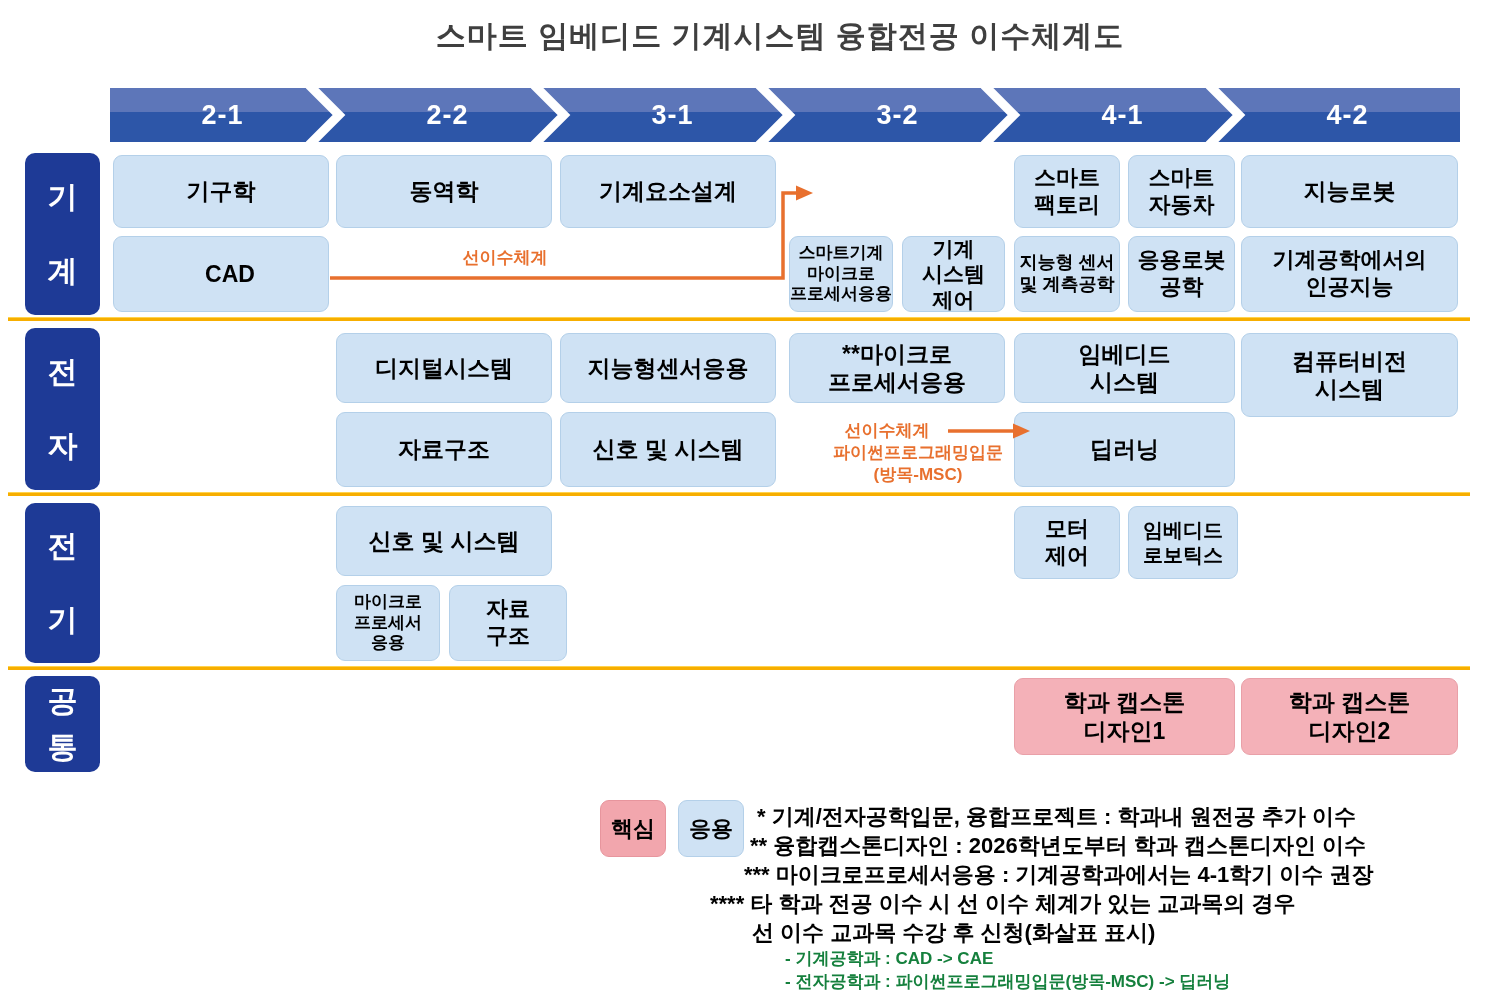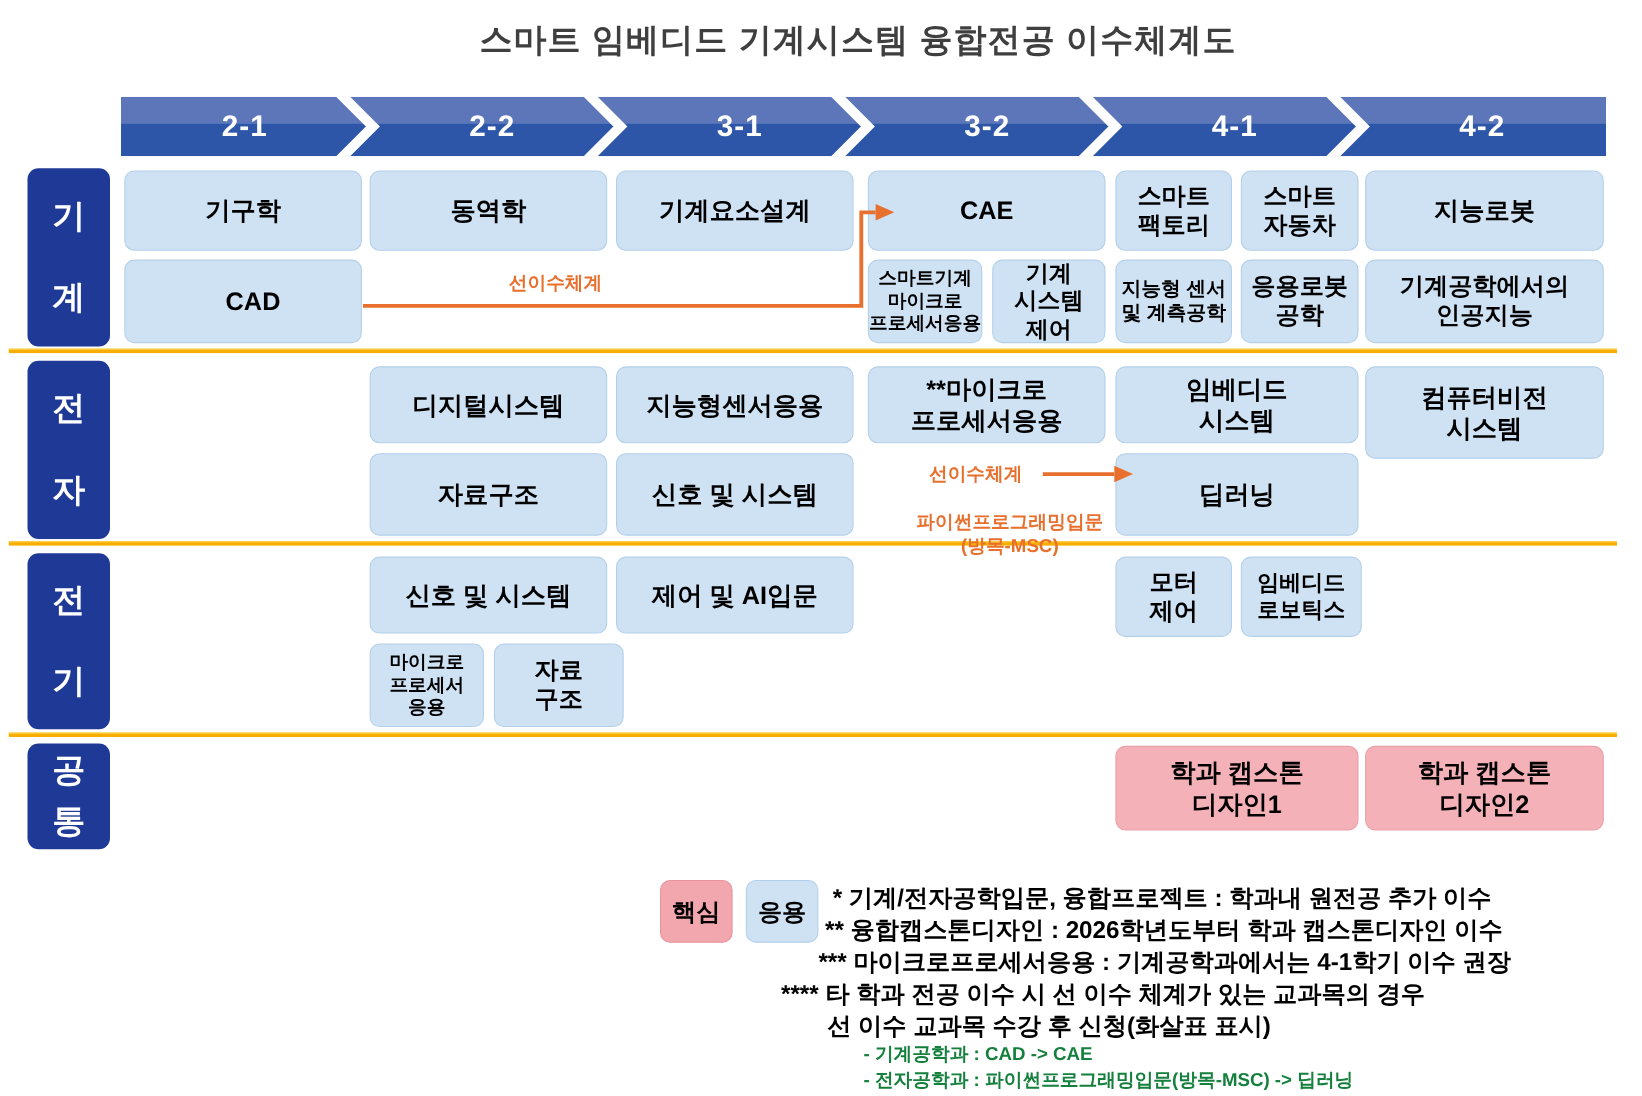--- a/index.html
+++ b/index.html
@@ -84,21 +84,20 @@
   <div class="rowlabel tall" style="top:328px;height:162px;">전
 자</div>
   <div class="rowlabel tall" style="top:503px;height:160px;">전
 기</div>
   <div class="rowlabel short" style="top:676px;height:96px;">공
 통</div>
 
   <div class="box fs23" style="left:113px;top:155px;width:216px;height:73px;">기구학</div>
   <div class="box fs23" style="left:336px;top:155px;width:216px;height:73px;">동역학</div>
   <div class="box fs23" style="left:560px;top:155px;width:216px;height:73px;">기계요소설계</div>
-  <div class="box fs23" style="left:789px;top:155px;width:216px;height:73px;">CAE</div>
   <div class="box fs22" style="left:1014px;top:155px;width:106px;height:73px;">스마트
 팩토리</div>
   <div class="box fs22" style="left:1128px;top:155px;width:107px;height:73px;">스마트
 자동차</div>
   <div class="box fs23" style="left:1241px;top:155px;width:217px;height:73px;">지능로봇</div>
 
   <div class="box fs23" style="left:113px;top:236px;width:216px;height:76px;padding-left:18px;">CAD</div>
   <div class="box fs17" style="left:789px;top:236px;width:104px;height:76px;">스마트기계
 마이크로
 프로세서응용</div>
@@ -123,21 +122,20 @@
   <div class="box fs23" style="left:1241px;top:333px;width:217px;height:84px;">컴퓨터비전
 시스템</div>
 
   <div class="box fs23" style="left:336px;top:412px;width:216px;height:75px;">자료구조</div>
   <div class="box fs23" style="left:560px;top:412px;width:216px;height:75px;">신호 및 시스템</div>
   <div class="box fs23" style="left:1014px;top:412px;width:221px;height:75px;">딥러닝</div>
 
   <div class="divider" style="top:492px;"></div>
 
   <div class="box fs23" style="left:336px;top:506px;width:216px;height:70px;">신호 및 시스템</div>
-  <div class="box fs23" style="left:560px;top:506px;width:216px;height:70px;">제어 및 AI입문</div>
   <div class="box fs22" style="left:1014px;top:506px;width:106px;height:73px;">모터
 제어</div>
   <div class="box fs20" style="left:1128px;top:506px;width:110px;height:73px;">임베디드
 로보틱스</div>
 
   <div class="box fs17" style="left:336px;top:585px;width:104px;height:76px;">마이크로
 프로세서
 응용</div>
   <div class="box fs22" style="left:449px;top:585px;width:118px;height:76px;">자료
 구조</div>
@@ -154,21 +152,21 @@
       <path d="M330,278 L783,278 L783,193 L796,193"></path>
       <path d="M948,431 L1013,431"></path>
     </g>
     <g fill="#e8702e" stroke="none">
       <polygon points="796,185.5 813,193 796,200.5"></polygon>
       <polygon points="1013,423.5 1030,431 1013,438.5"></polygon>
     </g>
   </svg>
   <div class="orange-label" style="left:440px;top:247px;width:130px;">선이수체계</div>
   <div class="orange-label" style="left:826px;top:420px;width:122px;">선이수체계</div>
-  <div class="orange-label" style="left:818px;top:442px;width:200px;margin-top:22px;">파이썬프로그래밍입문
+  <div class="orange-label" style="left:818px;top:442px;width:200px;">파이썬프로그래밍입문
 (방목-MSC)</div>
 
   <div class="legend-box legend-core" style="left:600px;top:800px;">핵심</div>
   <div class="legend-box legend-app" style="left:678px;top:800px;">응용</div>
 
   <div class="footnotes">
     <div class="fn-line" style="margin-left:57px;">* 기계/전자공학입문, 융합프로젝트 : 학과내 원전공 추가 이수</div>
     <div class="fn-line" style="margin-left:50px;">** 융합캡스톤디자인 : 2026학년도부터 학과 캡스톤디자인 이수</div>
     <div class="fn-line" style="margin-left:44px;">*** 마이크로프로세서응용 : 기계공학과에서는 4-1학기 이수 권장</div>
     <div class="fn-line" style="margin-left:10px;">**** 타 학과 전공 이수 시 선 이수 체계가 있는 교과목의 경우</div>

